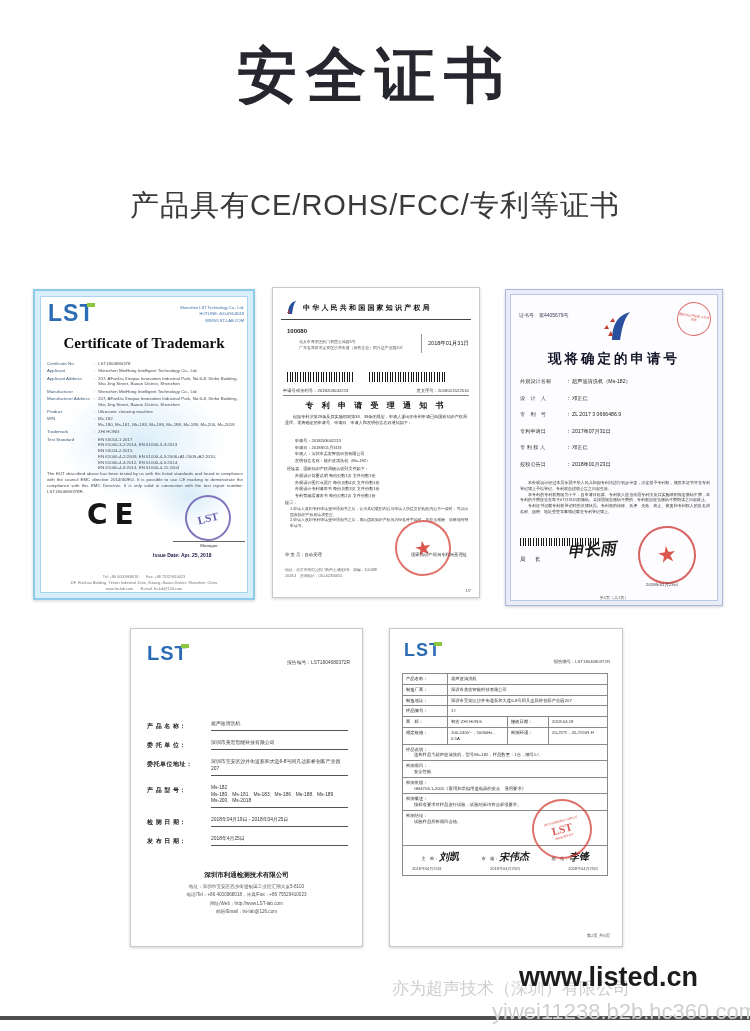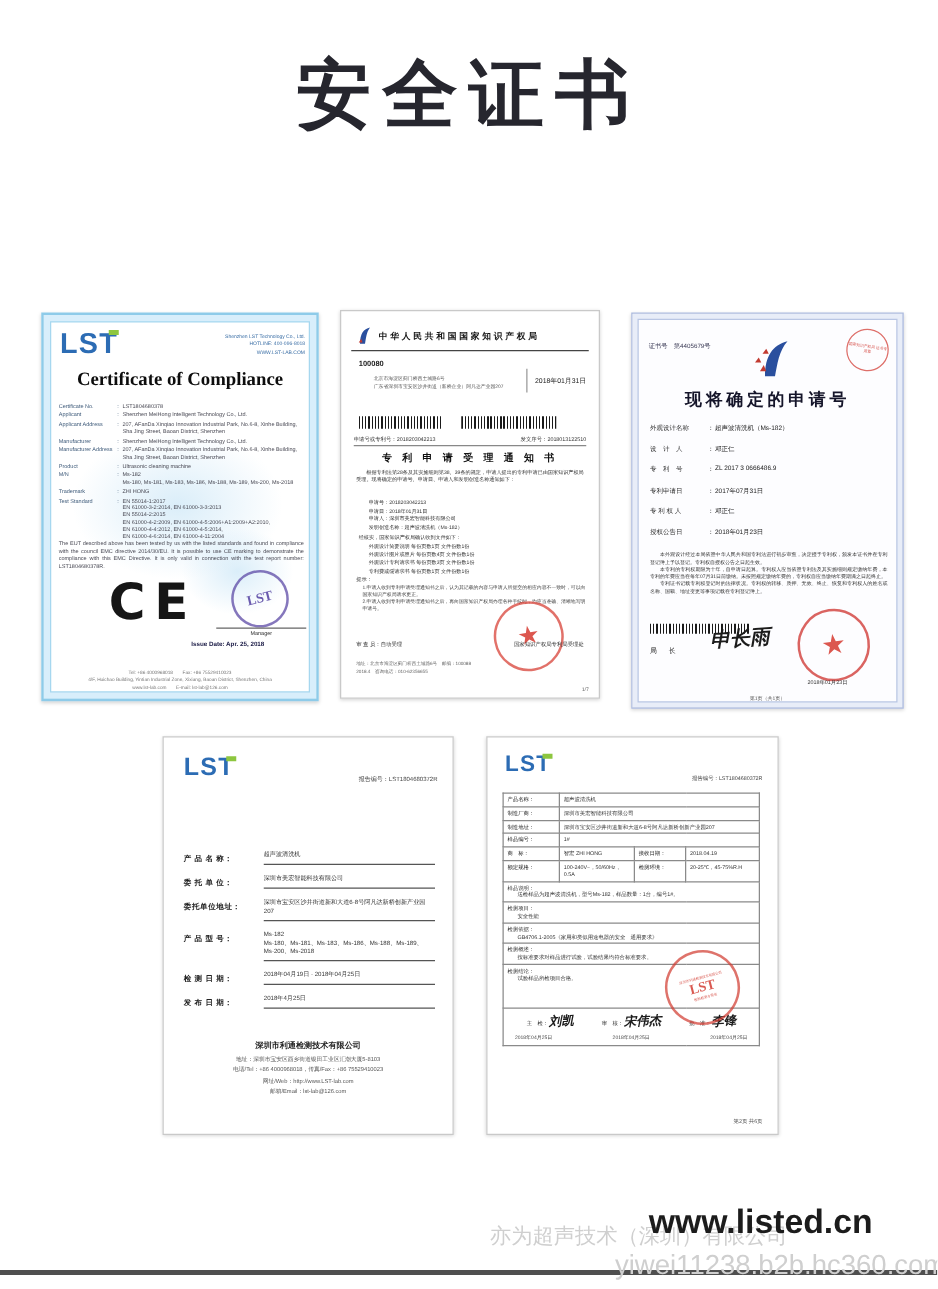--- a/index.html
+++ b/index.html
@@ -6,41 +6,41 @@
   #stage{position:relative;width:750px;height:1031px;background:#fff;overflow:hidden;}
   .abs{position:absolute;}
   .center{left:0;right:0;text-align:center;}
   .pre{white-space:pre-line;}
 
   
   .page-title{top:36px;font-size:60px;font-weight:bold;letter-spacing:9px;color:#26262e;}
   .page-subtitle{top:186px;font-size:29px;color:#3a3a3a;letter-spacing:1px;}
 
   
-  .cert{position:absolute;background:#fff;box-shadow:0 1px 3px rgba(0,0,0,.18);}
+  .cert{position:absolute;background:#fff;box-shadow:0 1px 3px rgba(0,0,0,.18);margin-top:39px;}
   .thinb{border:1px solid #c9c9c9;}
 
   
   .lst-logo{font-weight:bold;color:#2c6cb4;letter-spacing:1px;line-height:1;}
   .lst-green{display:inline-block;width:8px;height:4px;background:#8dc63f;vertical-align:top;margin-left:-7px;margin-top:1px;}
 
   
   #cert-ce{left:33px;top:250px;width:218px;height:307px;border:2px solid #8ecbe9;
     box-shadow:inset 0 0 0 5px #d8eefb, inset 0 0 0 6px #a6d7ef, 0 1px 3px rgba(0,0,0,.18);}
   .map-blob{position:absolute;border-radius:50%;background:radial-gradient(ellipse at center, rgba(150,205,238,.35), rgba(150,205,238,0) 70%);}
   .c1-headright{right:9px;top:14px;font-size:4px;line-height:1.6;color:#3a6ea5;text-align:right;}
   .c1-title{top:44px;font-family:"Liberation Serif",serif;font-size:15px;font-weight:bold;color:#0d0d0d;}
   .c1-fields{left:12px;right:10px;top:70px;font-size:4.4px;line-height:1.3;color:#445;}
   .c1-row{display:flex;margin-bottom:1.6px;}
   .c1-lab{width:44px;flex:none;color:#3f5b7a;}
   .c1-sep{width:7px;flex:none;text-align:center;color:#3f5b7a;}
   .c1-sep::before{content:":";}
   .c1-val{flex:1;color:#4a4a55;}
   .c1-stmt{left:12px;right:10px;top:180px;font-size:4.4px;line-height:1.35;text-align:justify;color:#4a4a55;}
-  .ce-mark{left:52px;top:210px;font-family:"DejaVu Sans",sans-serif;font-weight:bold;font-size:40px;letter-spacing:7px;color:#161616;line-height:1;}
+  .ce-mark{left:52px;top:210px;font-family:"DejaVu Sans",sans-serif;font-weight:bold;font-size:28px;letter-spacing:7px;color:#161616;line-height:1;}
   .round-stamp{border-radius:50%;display:flex;align-items:center;justify-content:center;text-align:center;}
   .c1-stamp{left:150px;top:204px;width:42px;height:42px;border:2px solid rgba(92,74,166,.75);color:rgba(92,74,166,.9);font:bold 11px "Liberation Serif",serif;transform:rotate(-14deg);}
   .c1-manager{left:138px;top:250px;width:72px;border-top:1px solid #666;font-size:4.4px;text-align:center;color:#333;padding-top:1px;}
   .c1-issue{left:118px;top:261px;font-size:5px;font-weight:bold;color:#20204a;}
   .c1-footer{left:10px;right:10px;bottom:6px;font-size:3.8px;color:#777;text-align:center;line-height:1.6;}
 
   
   #cert-accept{left:272px;top:248px;width:206px;height:309px;}
   .c2-auth{left:30px;top:15px;font-size:7px;font-weight:bold;letter-spacing:2.2px;color:#111;}
   .c2-rule{left:8px;right:8px;top:31px;border-top:1px solid #444;height:0;}
@@ -115,29 +115,30 @@
   .wm-url{left:519px;top:962px;font-size:27px;font-weight:bold;color:#1c1c1c;z-index:4;}
   .wm-b2b{left:492px;top:999px;font-size:22px;color:#cfcfcf;z-index:3;}
   .bottom-bar{left:0;top:1016px;width:750px;height:4px;background:#4f4f4f;z-index:2;}
 </style>
 </head>
 <body>
 
 <div id="stage">
 
   <div class="abs center page-title">安全证书</div>
+  <div class="abs center page-subtitle">产品具有CE/ROHS/FCC/专利等证书</div>
 
   <div id="cert-ce" class="cert">
     <div class="map-blob" style="left:22px;top:92px;width:170px;height:120px;"></div>
     <div class="map-blob" style="left:110px;top:170px;width:90px;height:70px;"></div>
     <div class="abs lst-logo" style="left:13px;top:11px;font-size:23px;"><span>LST</span><span class="lst-green"></span></div>
     <div class="abs c1-headright pre">Shenzhen LST Technology Co., Ltd.
 HOTLINE: 400-096-8018
 WWW.LST-LAB.COM</div>
-    <div class="abs center c1-title">Certificate of Compliance</div>
+    <div class="abs center c1-title">Certificate of Trademark</div>
 
     <div class="abs c1-fields">
       <div class="c1-row">
           <span class="c1-lab">Certificate No.</span>
           <span class="c1-sep"></span>
           <span class="c1-val pre">LST1804680378</span>
         </div>
       <div class="c1-row">
           <span class="c1-lab">Applicant</span>
           <span class="c1-sep"></span>

